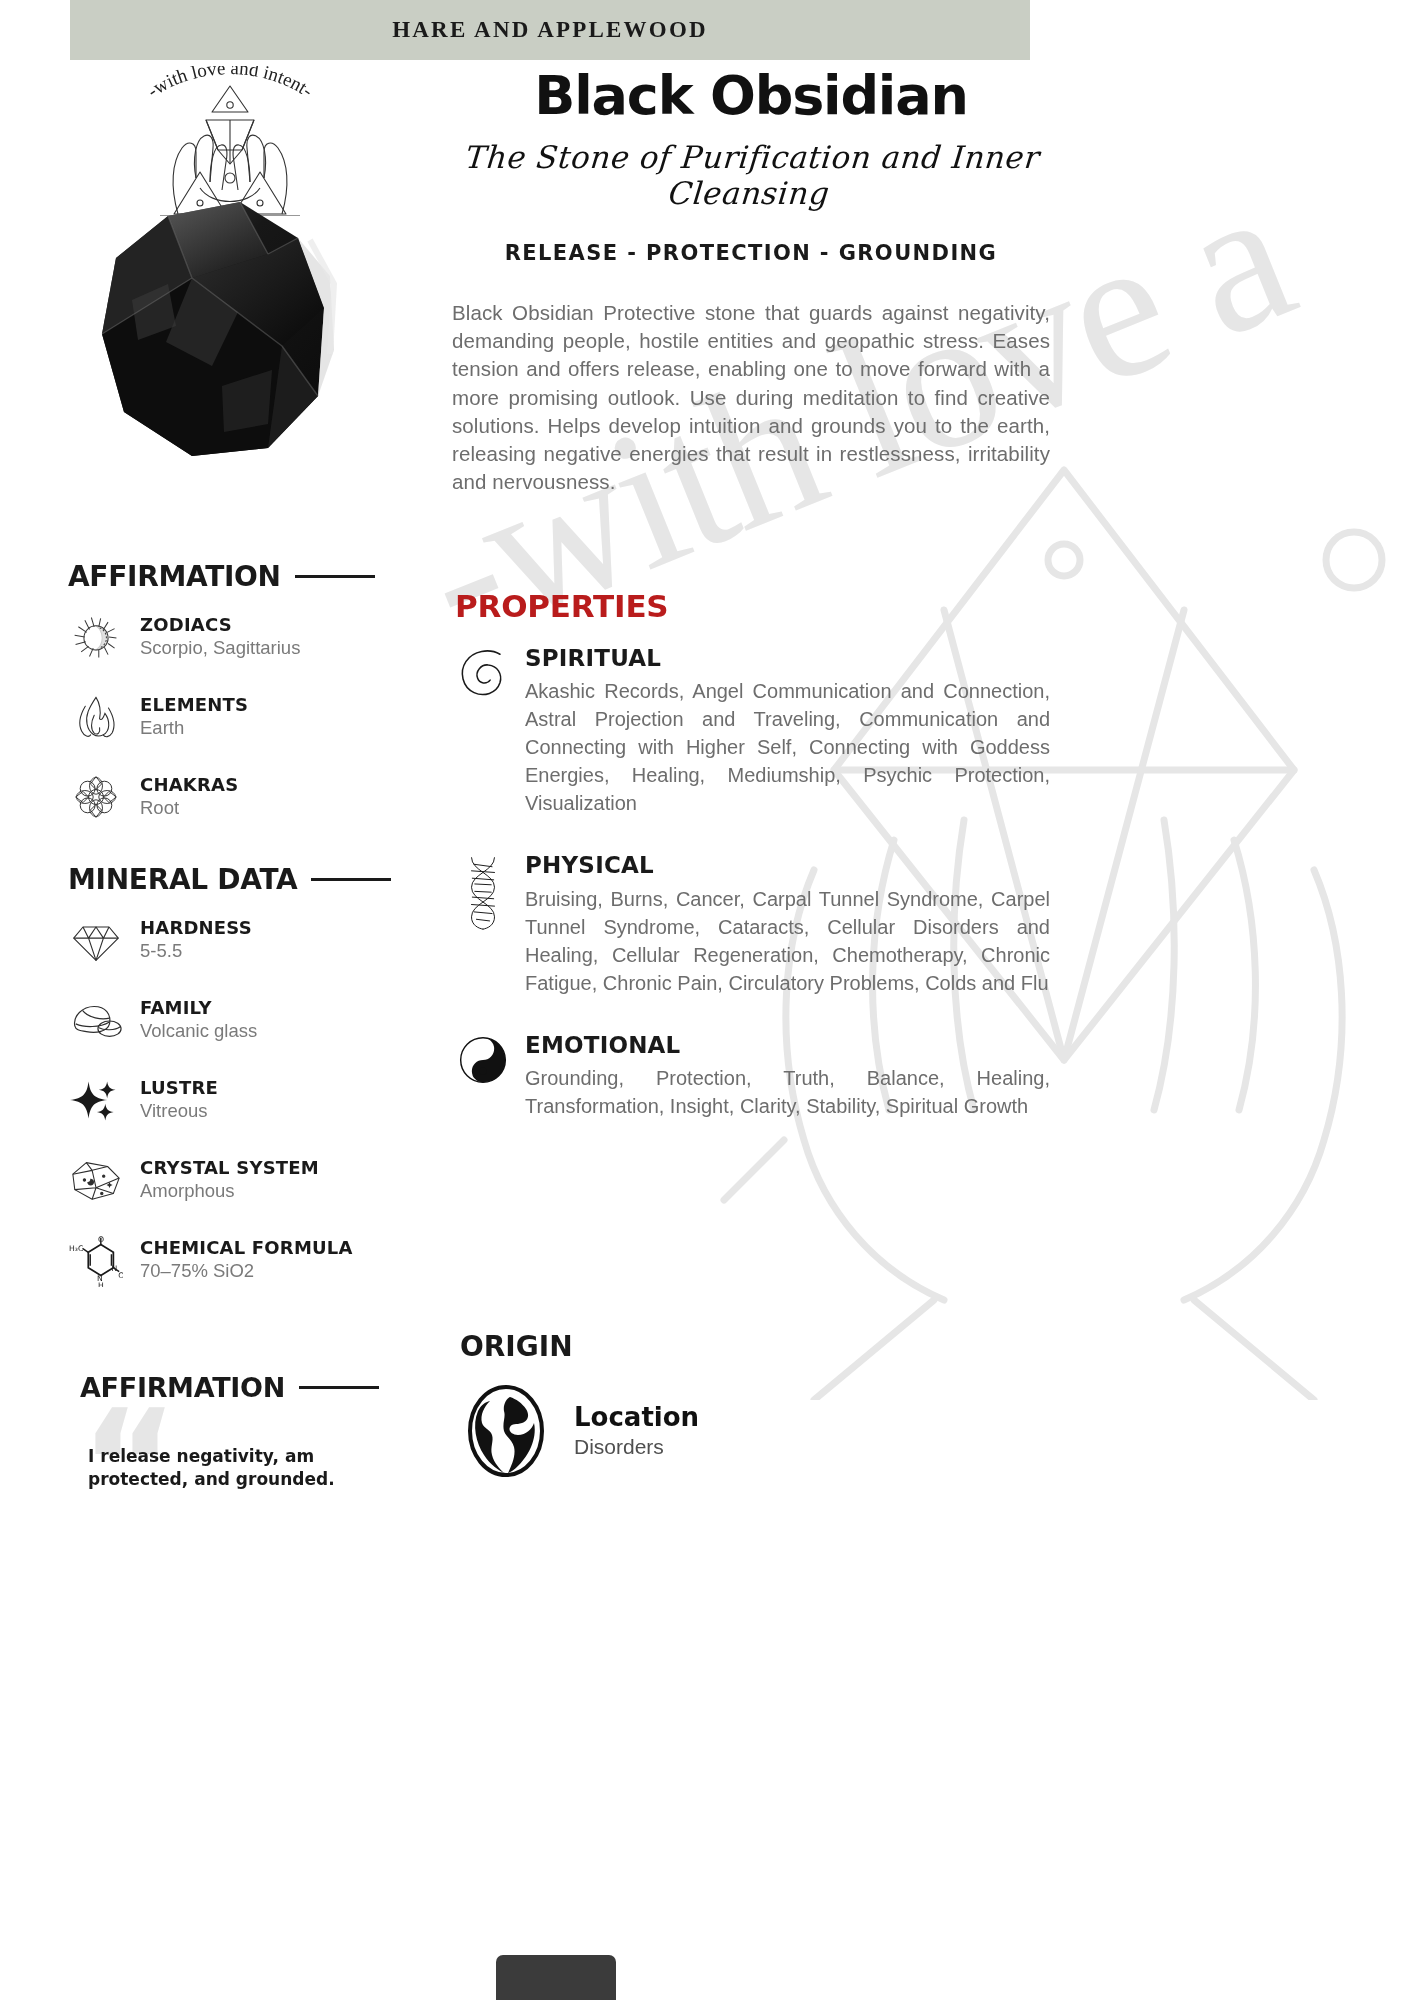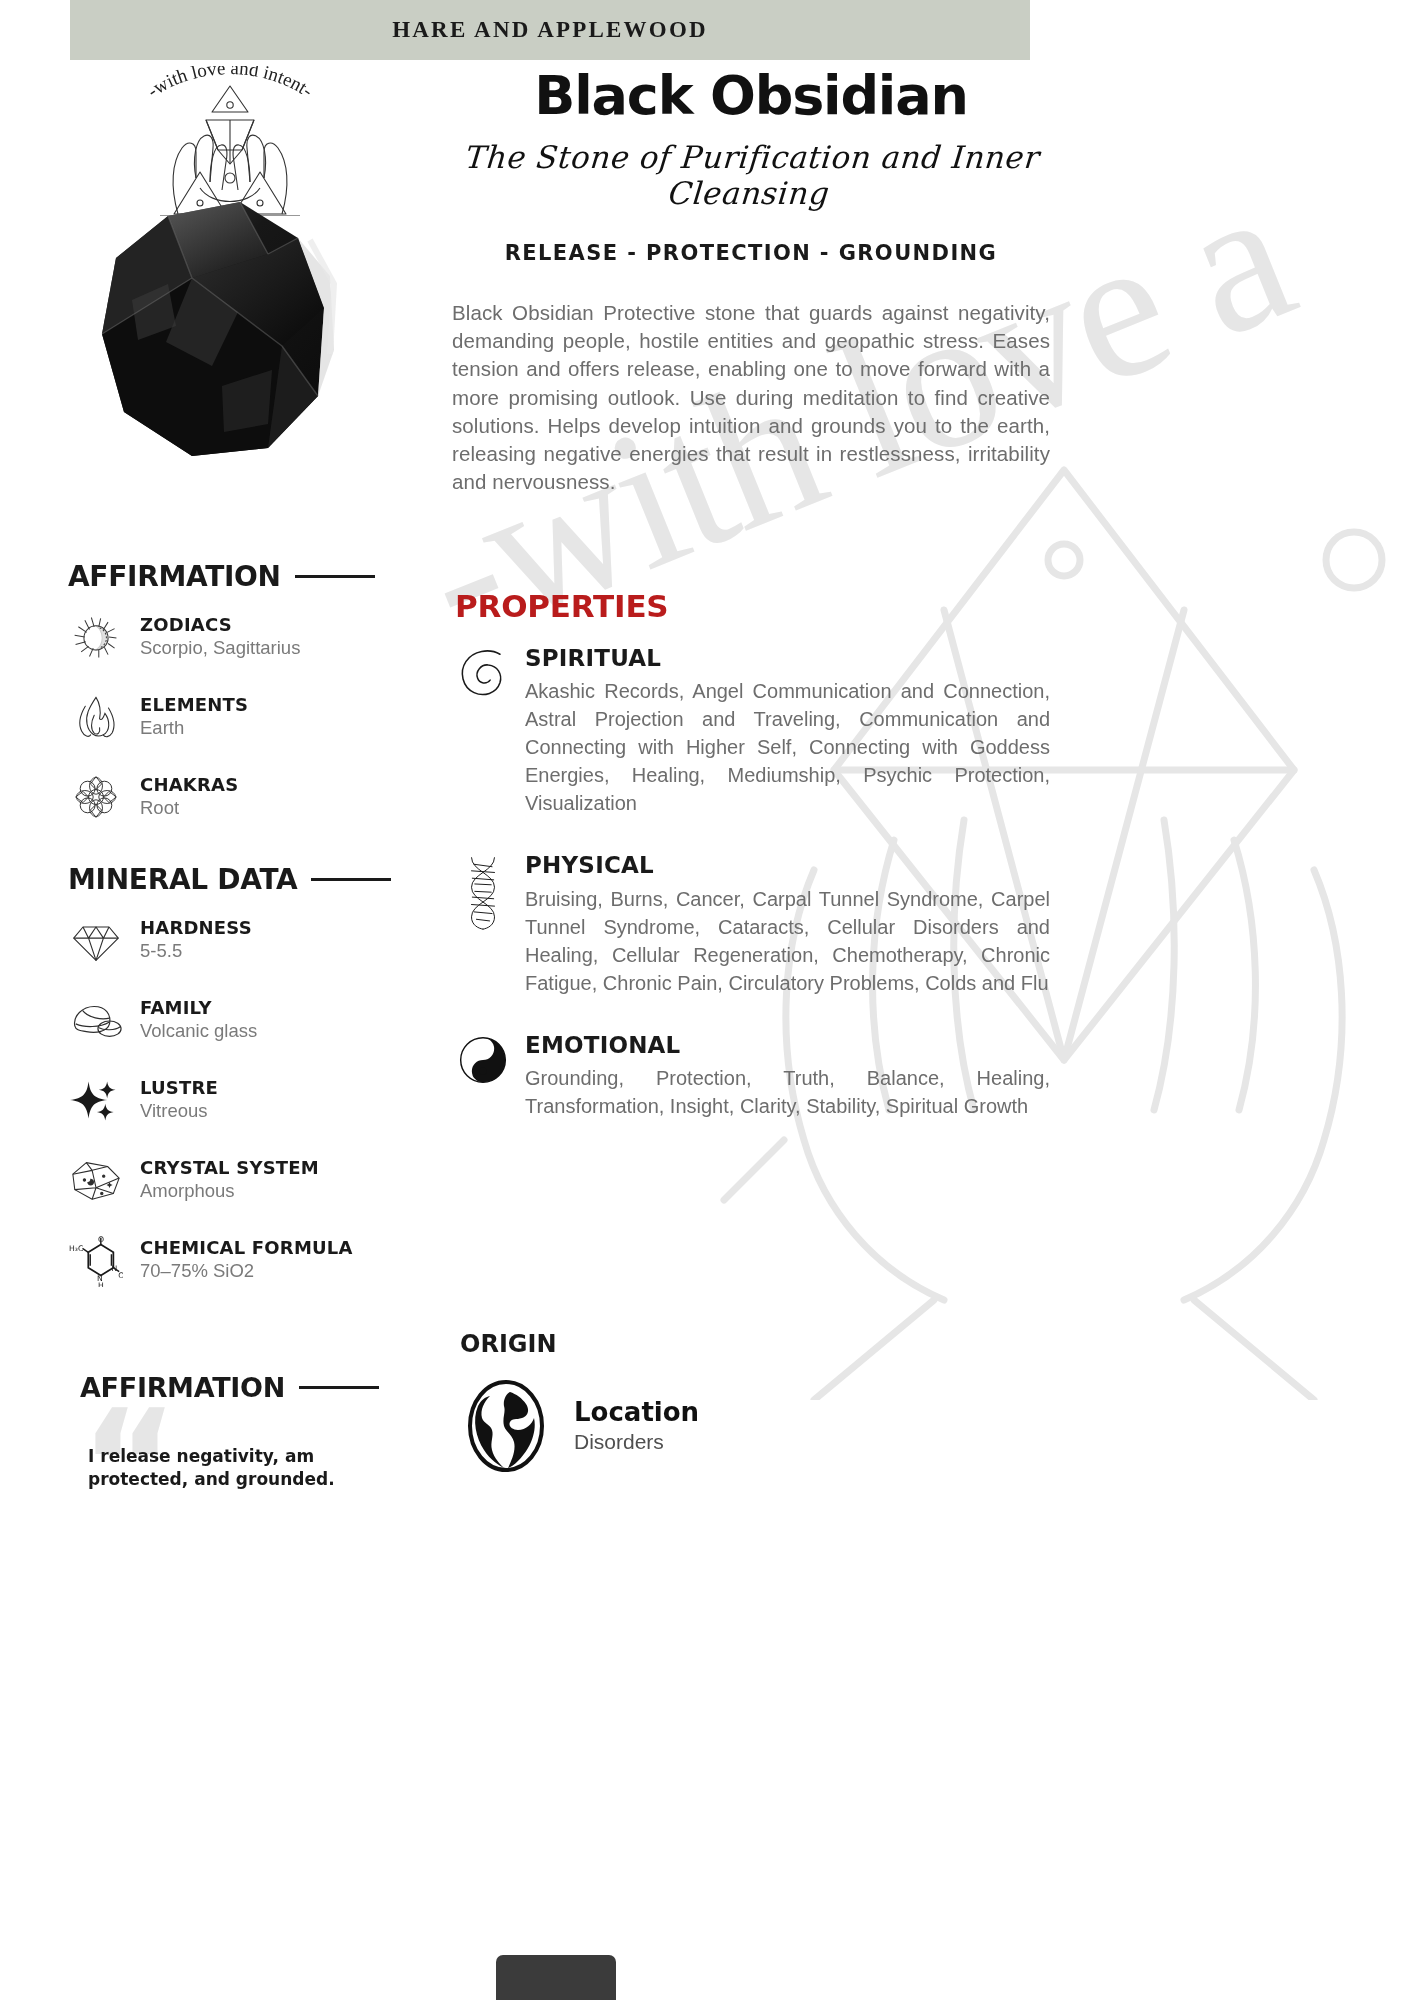--- a/index.html
+++ b/index.html
@@ -282,21 +282,21 @@
   .origin {
     position: absolute;
     left: 460px;
     top: 1330px;
     width: 400px;
     z-index: 3;
   }
   .origin-title {
     font-family: "DejaVu Sans", sans-serif;
     font-weight: 700;
-    font-size: 24px;
+    font-size: 28px;
     color: #1a1a1a;
     margin: 0 0 22px 0;
   }
   .origin-row {
     display: flex;
     align-items: center;
     gap: 22px;
   }
   .origin-icon { width: 92px; height: 92px; flex: none; }
   .origin-label {

